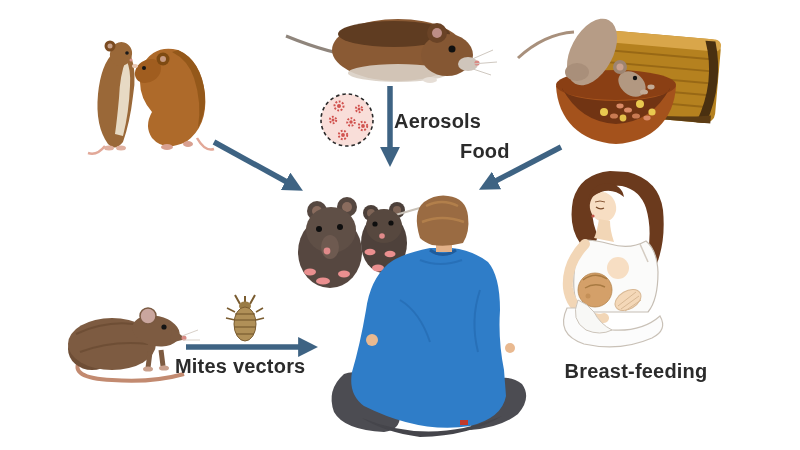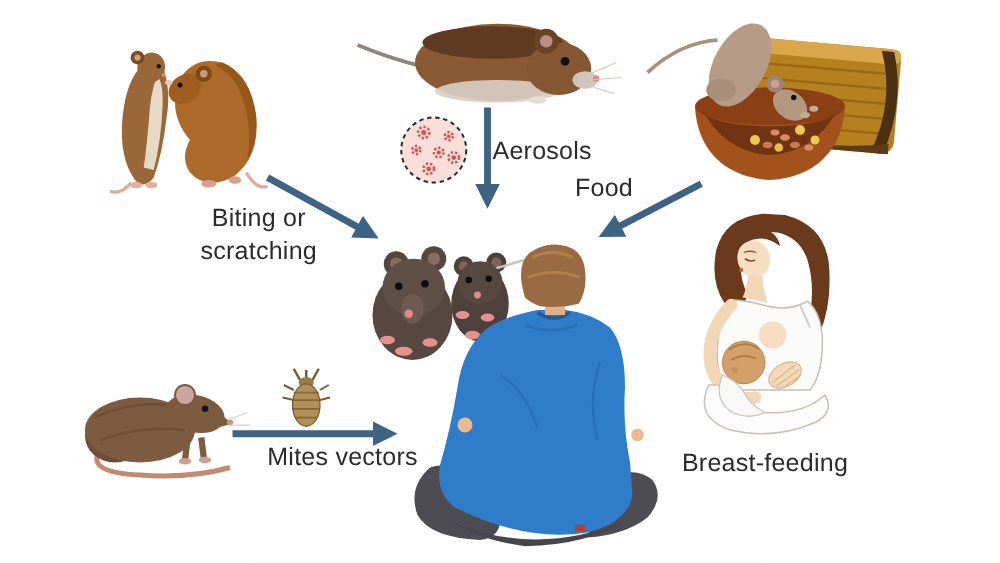--- a/index.html
+++ b/index.html
@@ -12,21 +12,21 @@
     --pants:#4c4c52;
   }
   html,body{margin:0;padding:0;background:#e9e9e9;}
   .figure{
     position:relative;width:800px;height:450px;background:var(--bg);
     overflow:hidden;font-family:"Liberation Sans",sans-serif;
   }
   .art{position:absolute;left:0;top:0;}
   .lbl{
     position:absolute;color:var(--text);font-size:20px;line-height:26px;
-    text-align:center;white-space:nowrap;letter-spacing:.2px;
+    text-align:center;white-space:nowrap;letter-spacing:.2px;font-weight:bold;
   }
   .lbl-left{text-align:left;}
   .arrow{stroke:var(--arrow);stroke-width:5.5;fill:none;}
   .arrowhead{fill:var(--arrow);}
   .aerosol-bg{fill:var(--aerosol-fill);stroke:#2a2a2a;stroke-width:1.6;stroke-dasharray:3.5 3;}
   .virus-ring{fill:none;stroke:var(--virus);stroke-width:2;stroke-dasharray:1.8 1.6;}
   .virus-dot{fill:var(--virus);}
   .shirt{fill:var(--shirt);}
   .pants{fill:var(--pants);}
 </style>
@@ -241,29 +241,25 @@
           <circle class="virus-dot" cx="343" cy="135" r="1.9"></circle>
       </g>
     </g>
 
     <path class="arrow" d="M214,142 L296,187" marker-end="url(#ah)"></path>
     <path class="arrow" d="M390,86 L390,159" marker-end="url(#ah)"></path>
     <path class="arrow" d="M561,147 L486,186" marker-end="url(#ah)"></path>
     <path class="arrow" d="M186,347 L310,347" marker-end="url(#ah)"></path>
   </svg>
 
-  <div class="lbl" style="left:142px;top:162px;width:130px;">
-    <span>Biting or</span><br>
-    <span>scratching</span>
-  </div>
 
   <div class="lbl lbl-left" style="left:394px;top:108px;">Aerosols</div>
 
   <div class="lbl lbl-left" style="left:460px;top:138px;">Food</div>
 
-  <div class="lbl" style="left:175px;top:353px;width:130px;margin-left:34px;">Mites vectors</div>
-
-  <div class="lbl" style="left:512px;top:358px;width:200px;line-height:26.5px;">
+  <div class="lbl" style="left:175px;top:353px;width:130px;">Mites vectors</div>
+
+  <div class="lbl" style="left:536px;top:358px;width:200px;line-height:26.5px;">
     <span>Breast-feeding</span><br>
     <br>
   </div>
 
 </div>
 
 </body></html>

